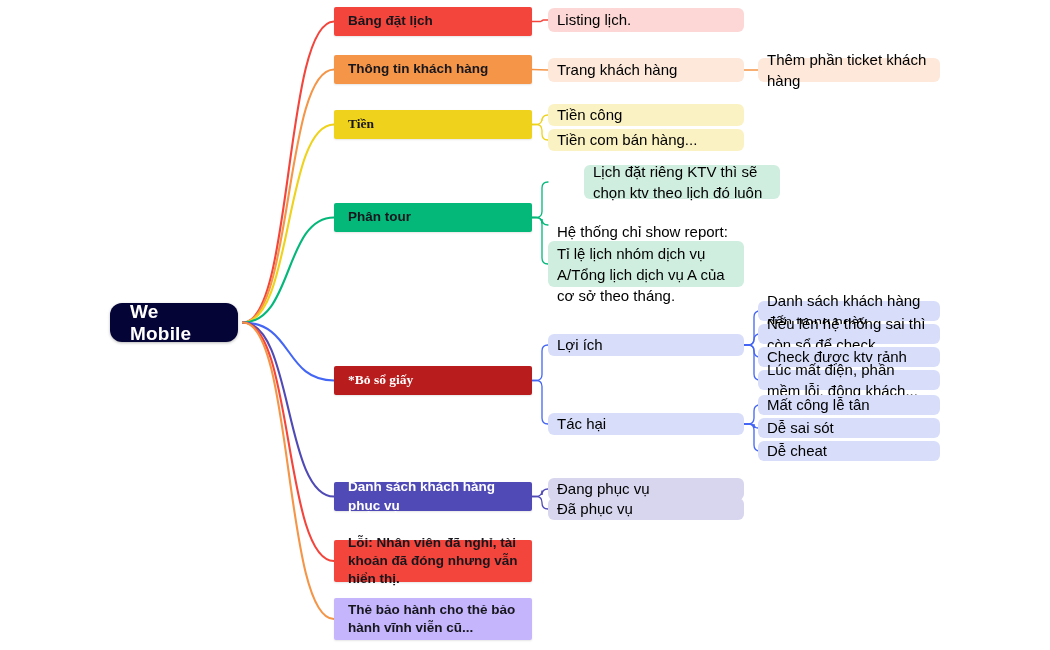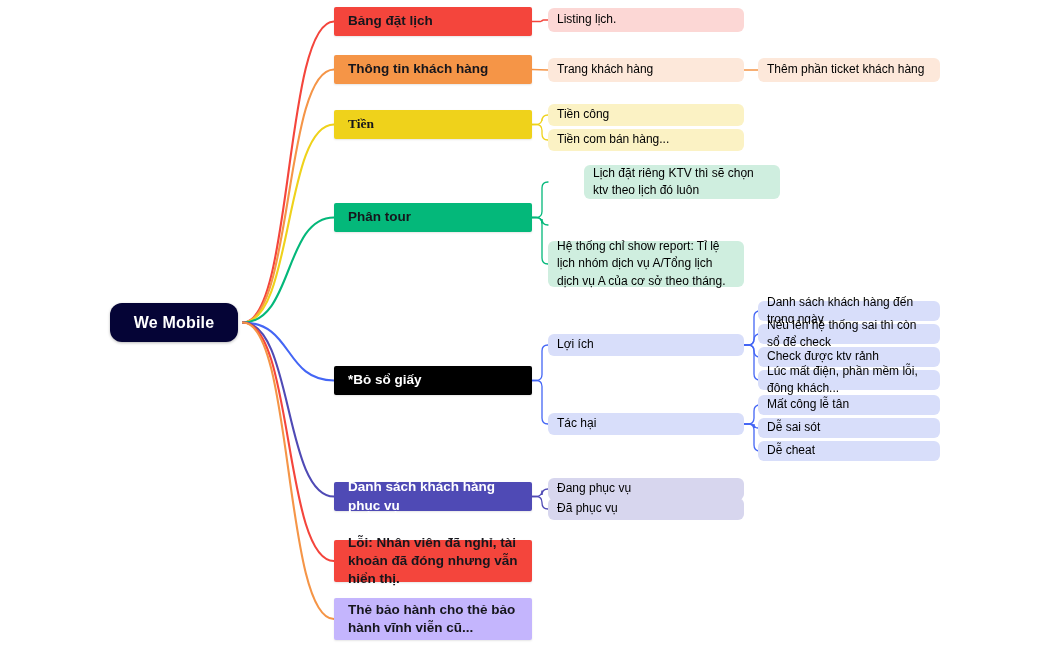--- a/index.html
+++ b/index.html
@@ -10,37 +10,36 @@
   }
   #canvas{position:absolute;inset:0;width:1050px;height:650px;}
   svg#links{position:absolute;left:0;top:0;width:1050px;height:650px;pointer-events:none;}
 
   .node{position:absolute;box-sizing:border-box;border-radius:8px;display:flex;align-items:center;}
   .node .txt{display:block;width:100%;}
 
   
   .root{
     background:#050436;color:#ffffff;border-radius:12px;
-    font-weight:700;font-size:16px;letter-spacing:.2px;
+    font-weight:700;font-size:19px;letter-spacing:.2px;
     padding:0 20px;justify-content:center;
     box-shadow:0 1px 3px rgba(0,0,0,.28);
-    text-align:center;
   }
 
   
   .l1{
     color:#16161c;font-weight:700;font-size:13.5px;line-height:1.35;
     padding:8px 14px;border-radius:2px;
     box-shadow:0 1px 2px rgba(0,0,0,.10);
   }
   .l1.onwhite{color:#ffffff;}
 
   
   .l2,.l3{
-    font-size:12px;line-height:1.42;font-weight:400;
+    font-size:15px;line-height:1.42;font-weight:400;
     padding:5px 9px;border-radius:6px;
   }
   .l2 .txt,.l3 .txt{white-space:pre-line;}
 </style>
 </head>
 <body>
 
 <div id="canvas">
 
   <svg id="links" viewBox="0 0 1050 650">
@@ -107,21 +106,21 @@
   <div class="node l1" style="left:334px;top:203px;width:198px;height:29px;background:#04B87A;">
     <span class="txt">Phân tour</span>
   </div>
   <div class="node l2" style="left:548px;top:165px;width:196px;height:34px;background:#CFEEDF;margin-left:36px;">
     <span class="txt">Lịch đặt riêng KTV thì sẽ chọn ktv theo lịch đó luôn</span>
   </div>
   <div class="node l2" style="left:548px;top:241px;width:196px;height:46px;background:#CFEEDF;">
     <span class="txt">Hệ thống chỉ show report: Tỉ lệ lịch nhóm dịch vụ A/Tổng lịch dịch vụ A của cơ sở theo tháng.</span>
   </div>
 
-  <div class="node l1 onwhite" style="left:334px;top:366px;width:198px;height:29px;background:#000000;">
+  <div class="node l1 onwhite" style="left:334px;top:366px;width:198px;height:29px;background:#b91c1c;font-family:Liberation Serif, serif;">
     <span class="txt">*Bỏ sổ giấy</span>
   </div>
 
   <div class="node l2" style="left:548px;top:334px;width:196px;height:22px;background:#D8DEFA;">
     <span class="txt">Lợi ích</span>
   </div>
   <div class="node l3" style="left:758px;top:301px;width:182px;height:20px;background:#D8DEFA;">
     <span class="txt">Danh sách khách hàng đến trong ngày</span>
   </div>
   <div class="node l3" style="left:758px;top:324px;width:182px;height:20px;background:#D8DEFA;">

